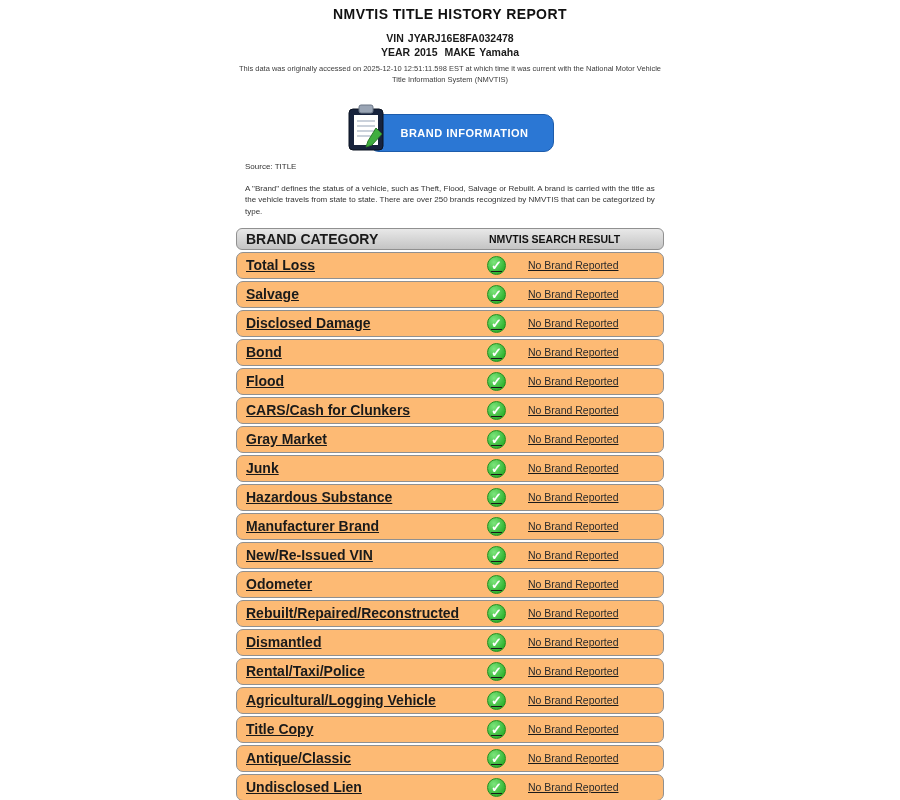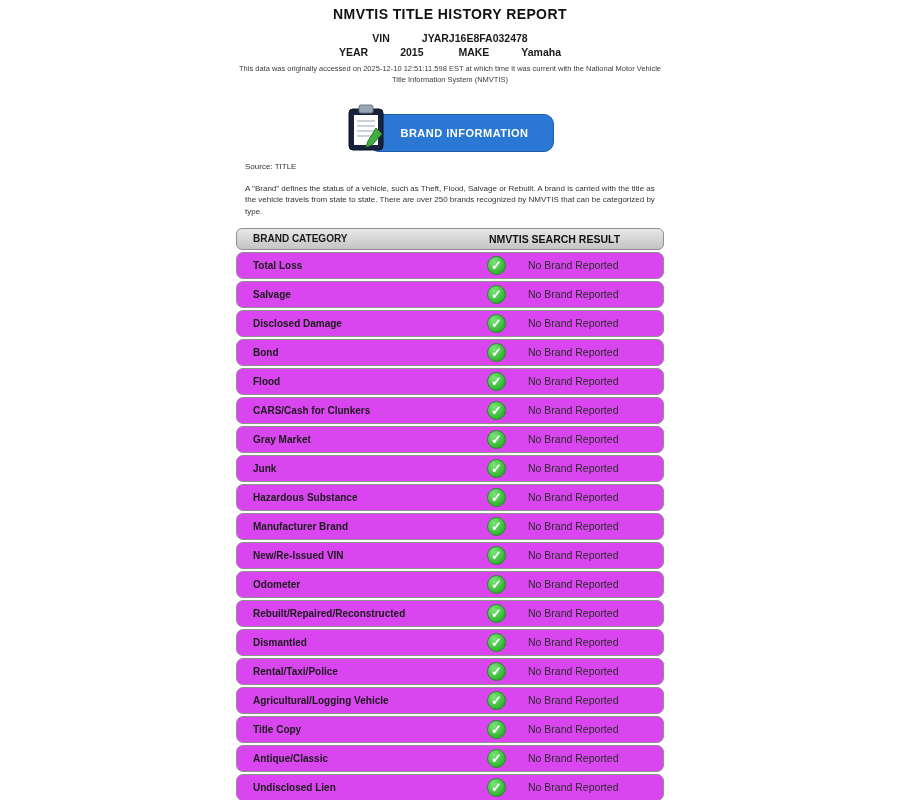--- a/index.html
+++ b/index.html
@@ -10,21 +10,21 @@
     font-family: "Liberation Sans", sans-serif;
     color: #1a1a1a;
   }
   .page { width: 900px; height: 800px; position: relative; }
 
   
   .report-header { text-align: center; padding-top: 6px; }
   .title { font-size: 14px; font-weight: bold; letter-spacing: 0.4px; color: #111; }
   .vin-line { margin-top: 10px; font-size: 10.5px; font-weight: bold; }
   .ym-line  { margin-top: 2px;  font-size: 10.5px; font-weight: bold; }
-  .vin-line span, .ym-line span { margin: 0 16px; }
+  .vin-line span, .ym-line span { margin: 0 2px; }
   .disclaimer {
     width: 428px; margin: 6px auto 15px;
     font-size: 7.5px; line-height: 1.45; color: #3c3c3c;
   }
 
   
   .btn-wrap { display: flex; justify-content: center; align-items: flex-end; margin-top: 16px; height: 50px; }
   .clipboard { position: relative; z-index: 2; margin-right: -17px; display: block; }
   .brand-btn {
     position: relative; z-index: 1;
@@ -49,23 +49,24 @@
     background: linear-gradient(#e8e8e8, var(--header-gray, #c4c4c4));
     border: 1px solid var(--row-border, #8c8c8c);
     border-radius: 6px;
     font-weight: bold; font-size: 10.5px; color: #111;
   }
   .row {
     display: flex; align-items: center;
     height: 27px; margin-bottom: 2px;
     border: 1px solid var(--row-border, #909090);
     border-radius: 7px;
-    background: #d946ef;
-  }
-  .cell.cat { width: 248px; padding-left: 16px; font-weight: bold; font-size: 10px; color: #1a1a1a; }
+    background: #fdba74;
+    text-decoration: underline;
+  }
+  .cell.cat { width: 248px; padding-left: 9px; font-weight: bold; font-size: 14px; color: #1a1a1a; }
   .cell.res { flex: 1; display: flex; align-items: center; padding-left: 2px; }
   .thead .cell.res { padding-left: 4px; }
   .check {
     width: 19px; height: 19px; border-radius: 50%;
     background: radial-gradient(circle at 35% 30%, #7ce57c, var(--check-green, #2eb12e) 75%);
     border: 1px solid #1f8f1f;
     color: #fff; font-weight: bold; font-size: 13px; line-height: 1;
     display: flex; align-items: center; justify-content: center;
     flex: 0 0 auto;
   }

